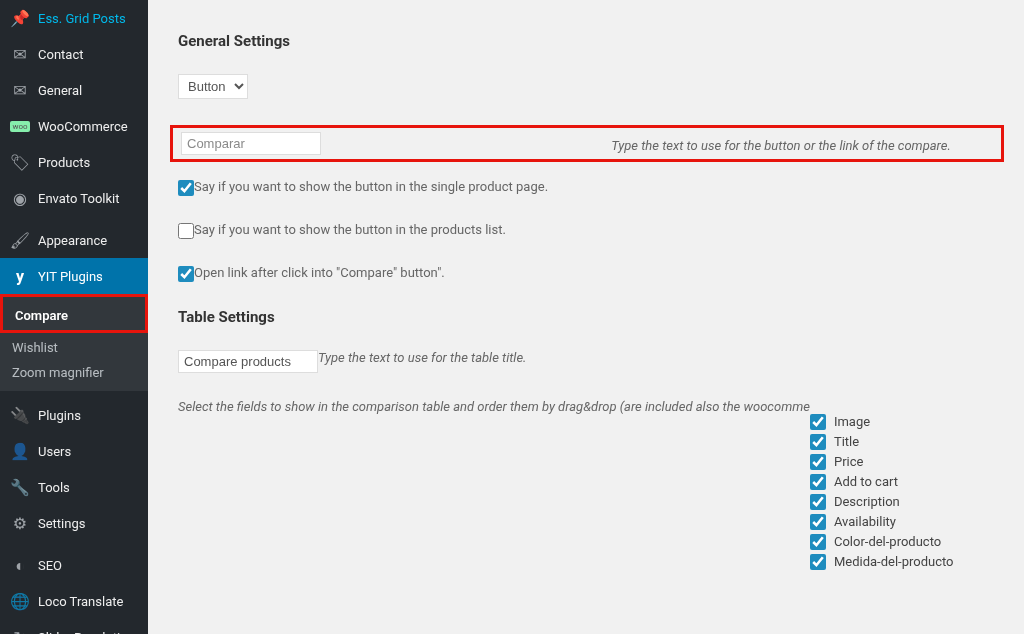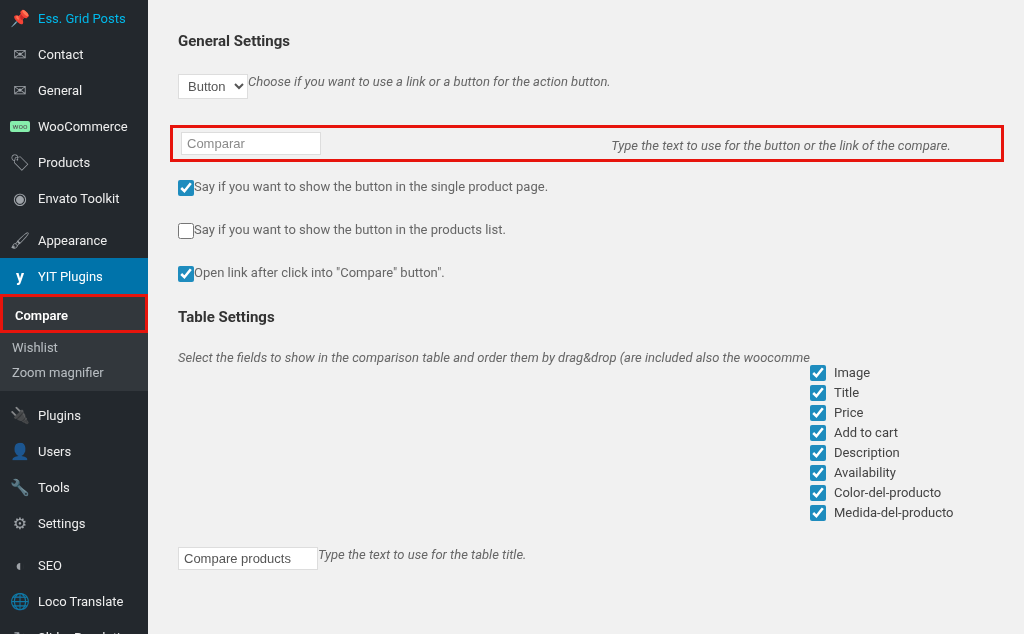--- a/index.html
+++ b/index.html
@@ -226,21 +226,20 @@
 </div>
 
 <div class="main">
   <h3 class="section">General Settings</h3>
 
   <div class="form-row">
 
       <select>
         <option>Button</option>
       </select>
-      <span class="desc">Choose if you want to use a link or a button for the action button.</span>
 
   </div>
 
   <div class="highlighted-row">
 
       <input type="text" style="color: rgb(138, 138, 138);" value="Comparar">
 
   </div>
   <div style="margin-top:-46px; margin-bottom:26px; margin-left:380px;text-align:center;">
       <span class="desc">Type the text to use for the button or the link of the compare.</span>
@@ -264,20 +263,27 @@
 
       <input type="checkbox" checked="" style="">
       <span class="desc" style="font-style:normal;">Open link after click into "Compare" button".</span>
 
   </div>
 
   <h3 class="section">Table Settings</h3>
 
   <div class="form-row">
 
+      <input type="text" value="Compare products" style="">
+      <span class="desc">Type the text to use for the table title.</span>
+
+  </div>
+
+  <div class="form-row">
+
       <span class="desc">Select the fields to show in the comparison table and order them by drag&amp;drop (are included also the woocomme</span>
       <div class="field-list">
         <div class="field-item">
           <input type="checkbox" checked="" style="">
           <span>Image</span>
         </div>
         <div class="field-item">
           <input type="checkbox" checked="" style="">
           <span>Title</span>
         </div>
@@ -302,20 +308,13 @@
           <span>Color-del-producto</span>
         </div>
         <div class="field-item">
           <input type="checkbox" checked="" style="">
           <span>Medida-del-producto</span>
         </div>
       </div>
 
   </div>
 
-  <div class="form-row">
-
-      <input type="text" value="Compare products" style="">
-      <span class="desc">Type the text to use for the table title.</span>
-
-  </div>
-
 </div>
 
 </body></html>

